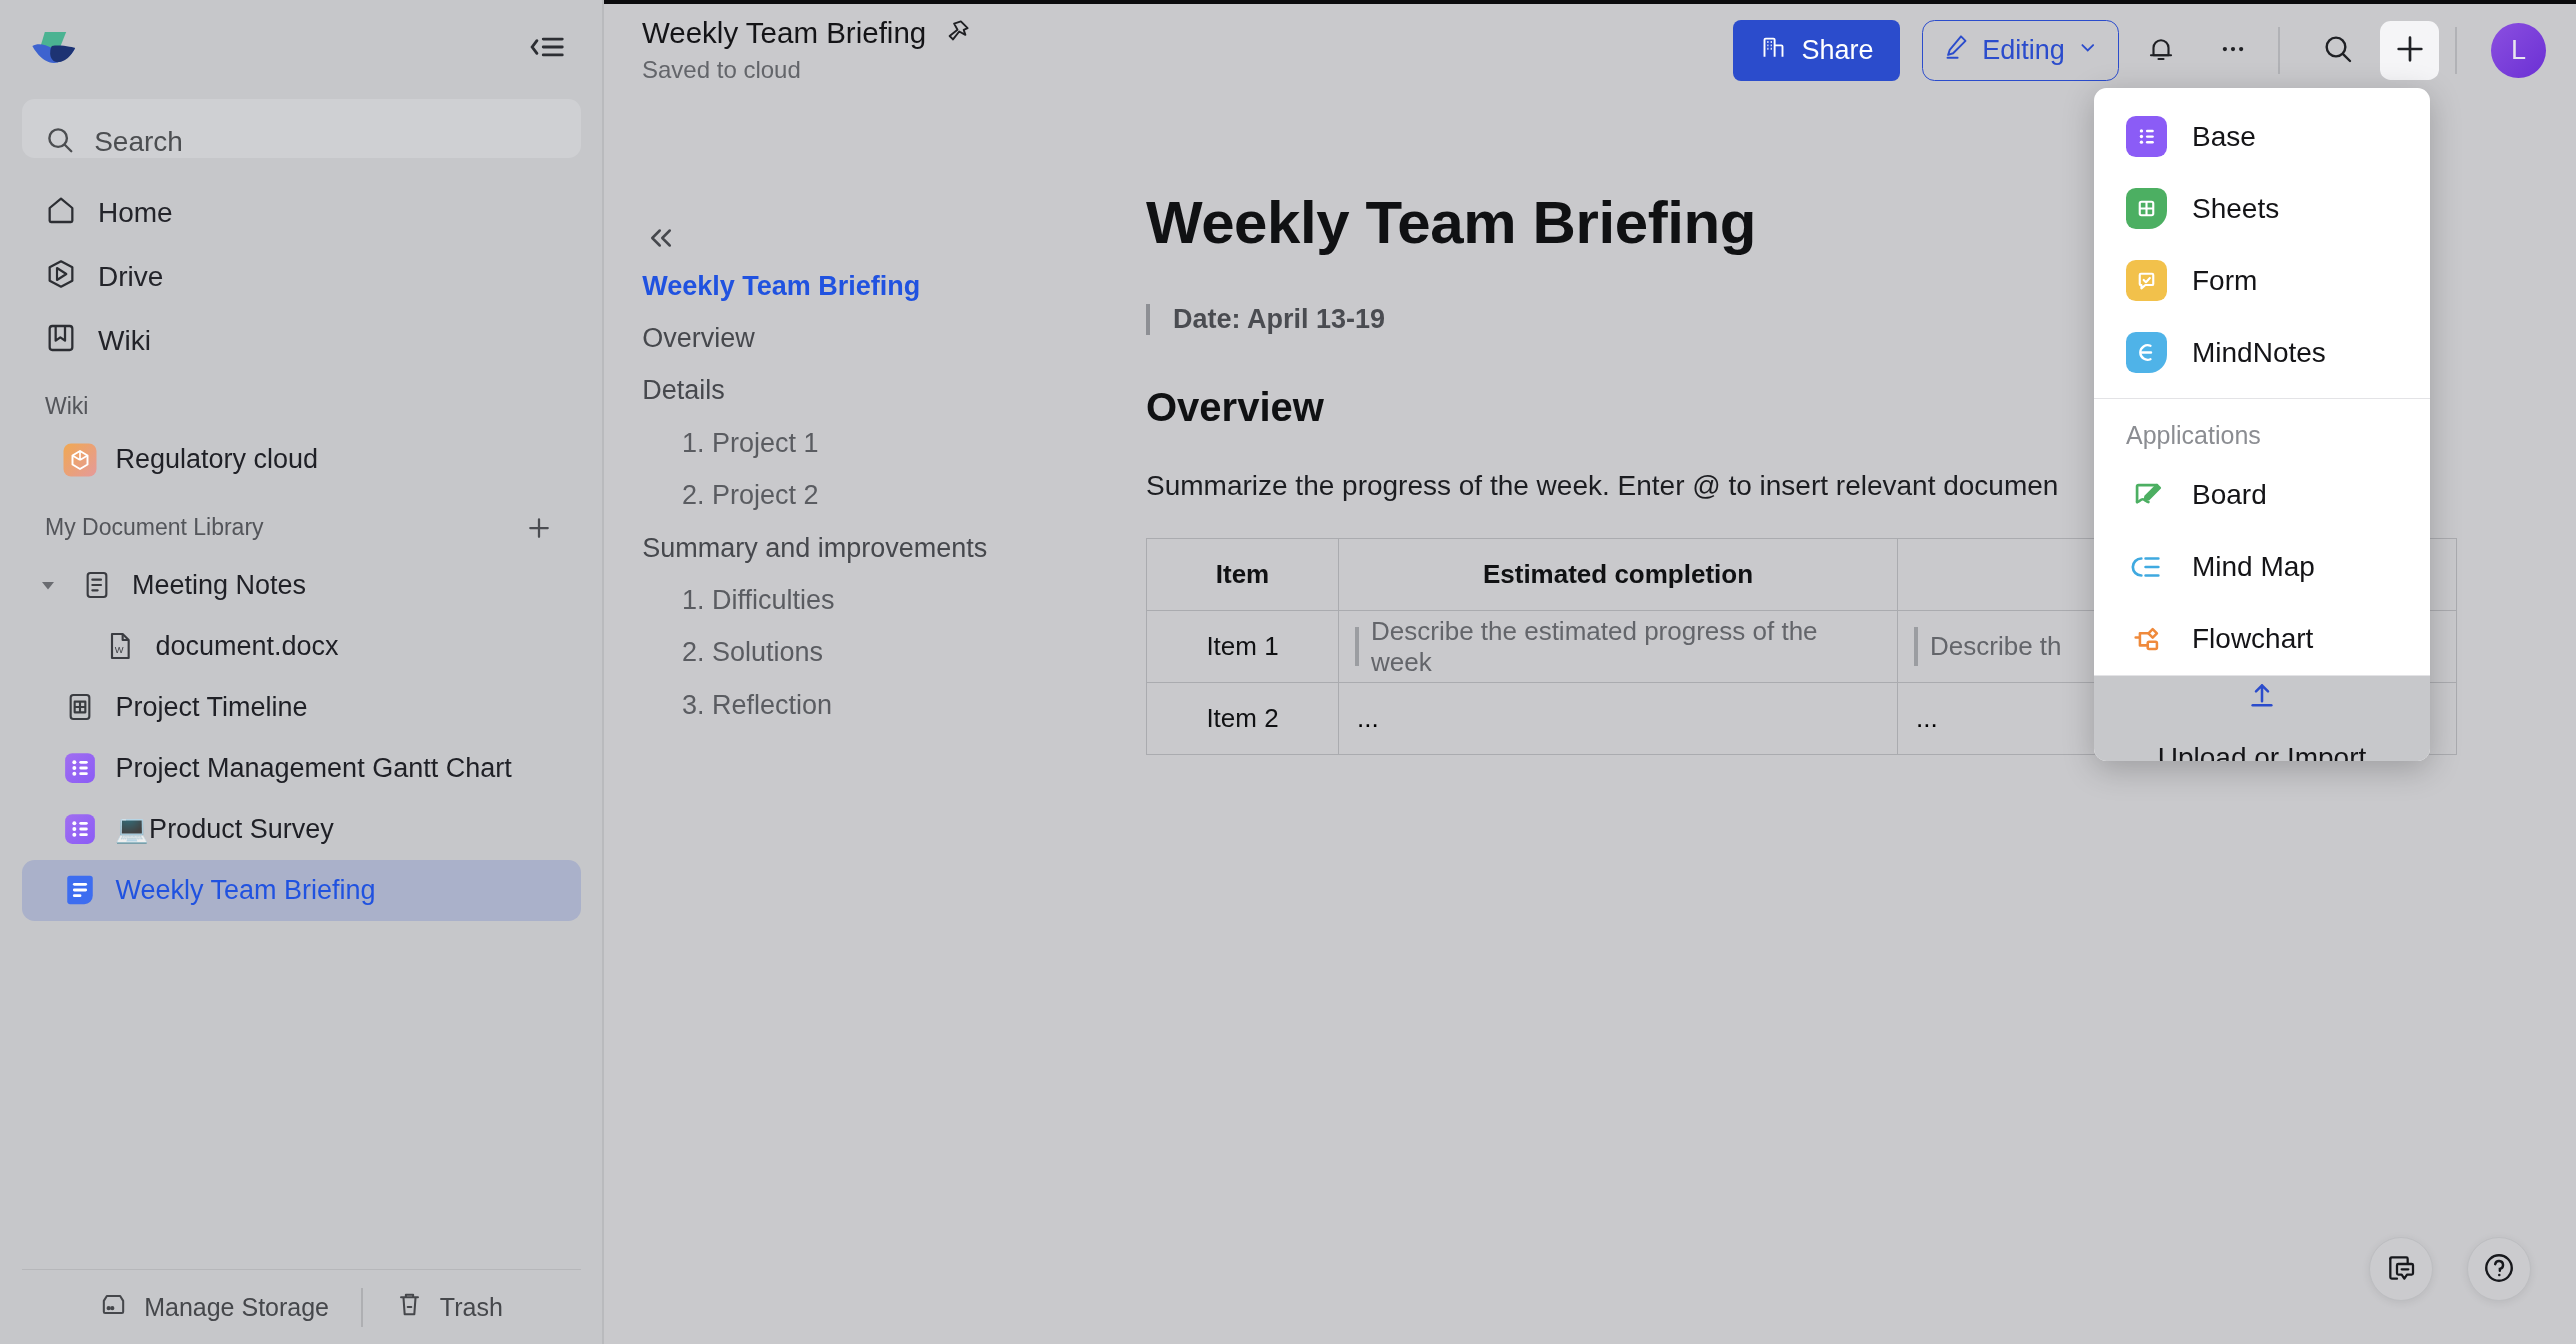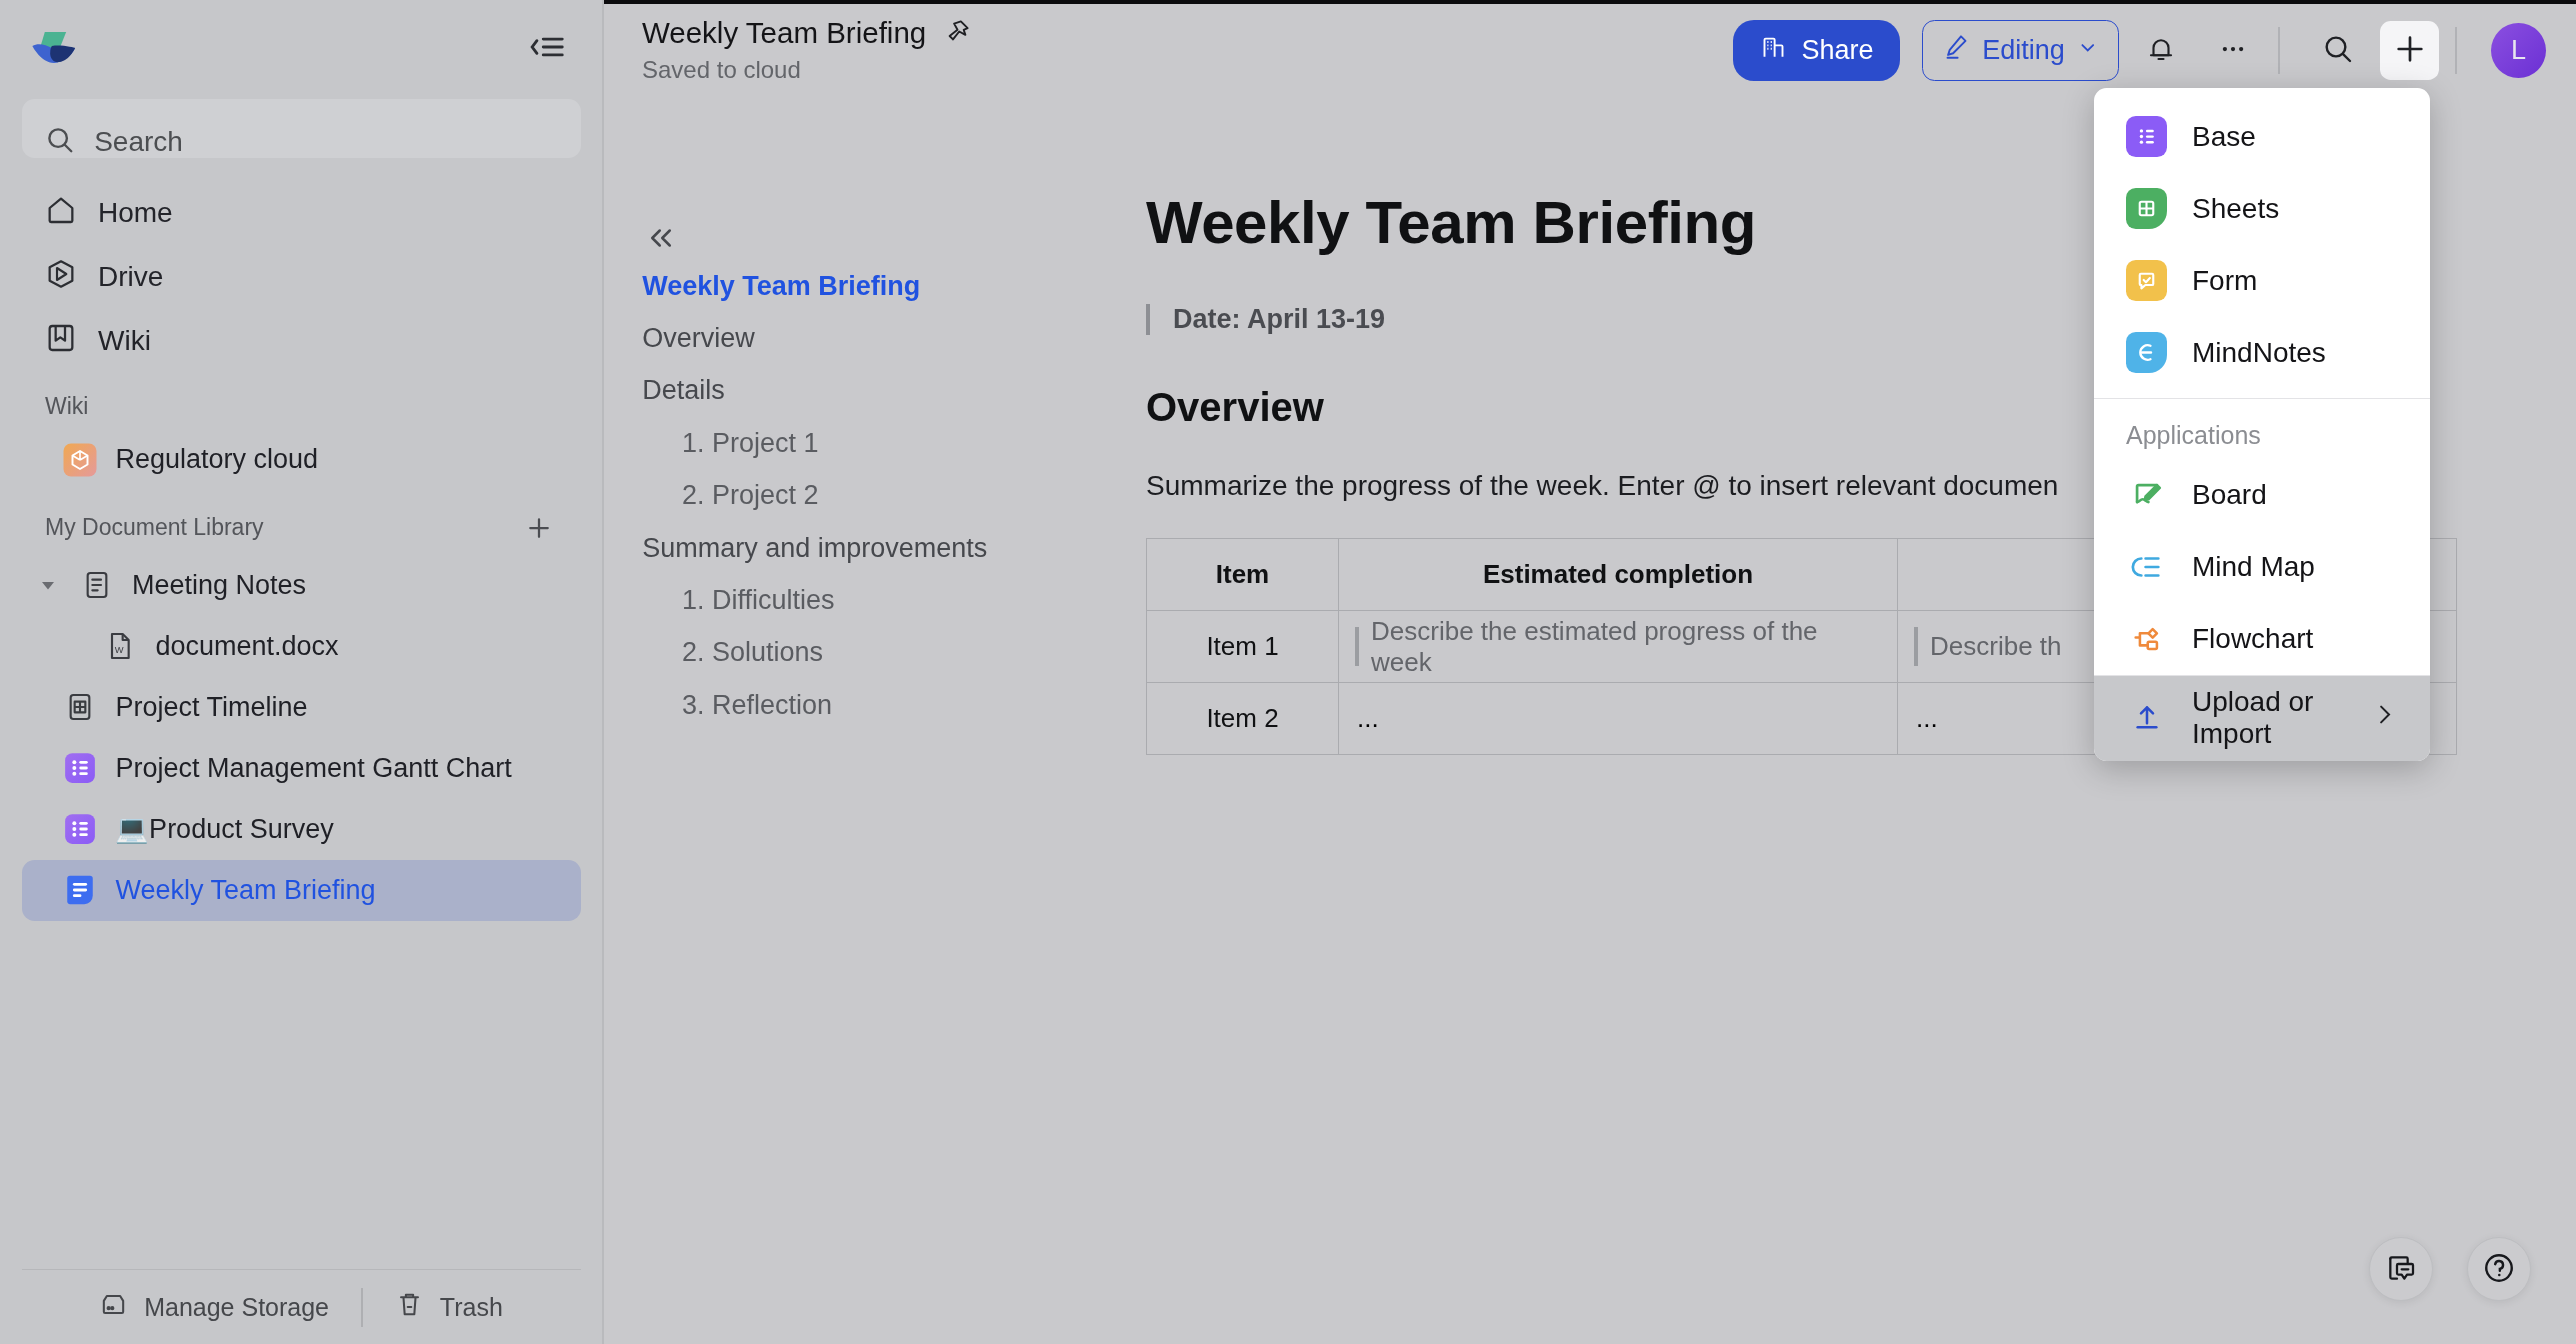--- a/index.html
+++ b/index.html
@@ -113,21 +113,21 @@
     display: flex; align-items: center;
     padding: 0 30px 0 38px;
   }
   .doc-titlewrap { display: flex; flex-direction: column; gap: 5.4px; }
   .doc-title-row { display: flex; align-items: center; gap: 18px; }
   .doc-title { font-size: 29.5px; color: #141417; }
   .doc-sub { font-size: 24px; color: #63656a; }
   .header-right { margin-left: auto; display: flex; align-items: center; gap: 0; }
   .btn-share {
     background: #2b4ccc; color: #fff;
-    height: 61px; border-radius: 21px;
+    height: 61px; border-radius: 8px;
     display: flex; align-items: center; gap: 14.3px;
     padding: 0 27px;
     font-size: 27px; cursor: pointer; border: none;
     font-family: inherit;
   }
   .btn-editing {
     margin-left: 21.5px;
     height: 61px; border-radius: 12.5px;
     border: 1.8px solid #2b4ccc; color: #2b4ccc;
     background: transparent;
@@ -217,20 +217,21 @@
     padding: 12.5px 32px 9px 32px;
   }
   .dd-footer {
     background: #c7c8cb;
     height: 86px;
     display: flex; align-items: center;
     padding: 0 32px; gap: 25px;
     font-size: 28px; color: #141417;
     cursor: pointer;
     border-top: 1.8px solid #e3e3e6;
+    flex-direction: column;
   }
   .dd-footer .chev { margin-left: auto; }
   .app-ico {
     width: 41px; height: 41px; border-radius: 9.8px;
     display: flex; align-items: center; justify-content: center;
     flex: none;
   }
   .plain-ico { width: 41px; height: 41px; display:flex;align-items:center;justify-content:center; flex:none;}
 
   

